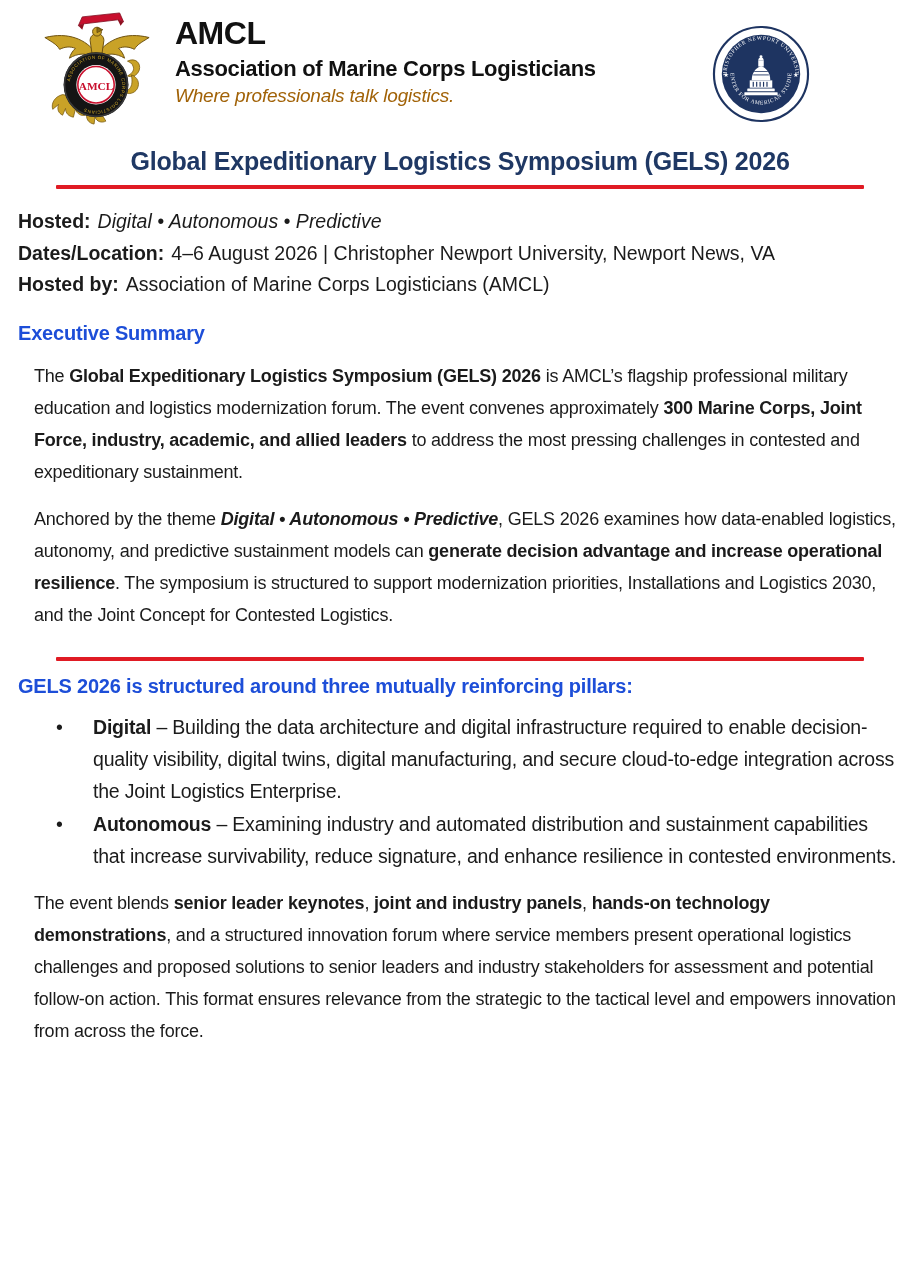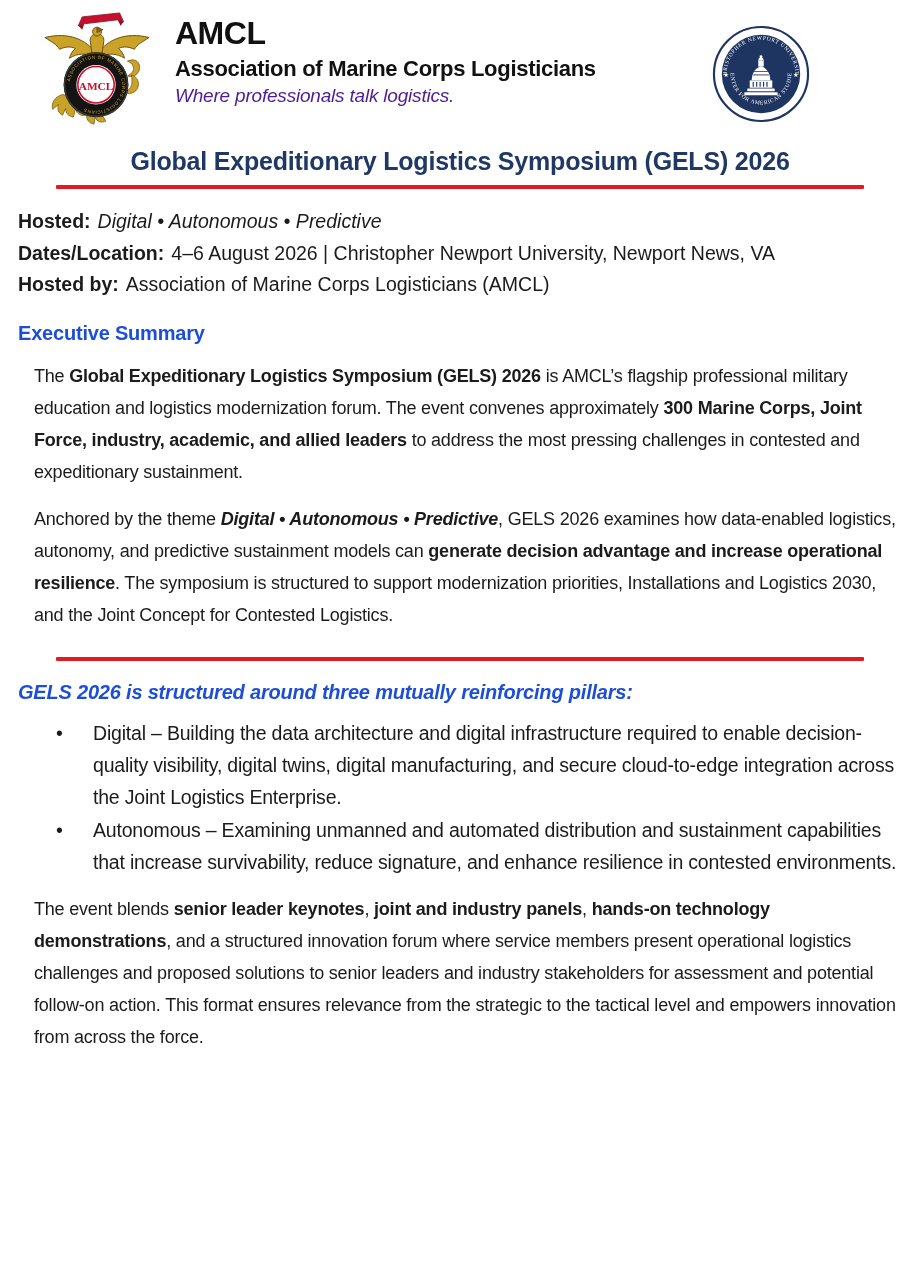--- a/index.html
+++ b/index.html
@@ -12,43 +12,43 @@
     overflow:hidden;
     font-family:"Liberation Sans", sans-serif;
     color:#1b1b1b;
   }
   
   .header { display:flex; align-items:flex-start; padding:10px 0 0 33px; position:relative; height:130px; }
   .ega-logo { width:128px; height:118px; flex:0 0 auto; }
   .org-block { margin-left:14px; padding-top:6px; }
   .org-acronym { font-size:32px; font-weight:bold; color:#111; letter-spacing:-0.5px; line-height:1.1; }
   .org-name { font-size:22px; font-weight:bold; color:#111; margin-top:5px; letter-spacing:-0.3px; }
-  .org-tagline { font-size:19px; font-style:italic; color:#4c1d95; margin-top:3px; letter-spacing:-0.2px; }
+  .org-tagline { font-size:19px; font-style:italic; color:#a16207; margin-top:3px; letter-spacing:-0.2px; }
   .cnu-seal { position:absolute; right:110px; top:25px; width:98px; height:98px; }
   
   .doc-title {
     margin-top:17px; text-align:center;
     color:#1f3864; font-size:25px; font-weight:bold; letter-spacing:-0.2px;
   }
   .red-rule { height:4px; background:#e01b24; width:808px; margin:9px auto 0 auto; border-radius:1px; }
   .red-rule.second { margin-top:26px; }
   
   .meta { margin:17px 18px 0 18px; font-size:19.5px; line-height:31.5px; }
   .meta-label { font-weight:bold; margin-right:7px; }
   .val-italic { font-style:italic; }
   
   .section-heading { margin:21px 18px 0 18px; color:#1d4ed8; font-size:20px; font-weight:bold; letter-spacing:-0.2px; }
   .para { margin:15px 18px 0 34px; font-size:18px; line-height:32px; letter-spacing:-0.2px; }
   .para .b { font-weight:bold; }
   .para .i { font-style:italic; }
-  .pillar-heading { margin-top:20px;font-style:italic; }
+  .pillar-heading { margin-top:14px; }
   ul.pillars { list-style:none; margin:13px 18px 0 0; padding-left:93px; }
   ul.pillars li { position:relative; font-size:19.5px; line-height:32px; letter-spacing:-0.2px; margin-bottom:1px; }
   ul.pillars li::before { content:"\2022"; position:absolute; left:-37px; top:0; font-size:19.5px; }
-  ul.pillars .b { font-weight:normal; }
+  ul.pillars .b { font-weight:bold; }
 </style>
 </head>
 <body>
 
 <div class="page">
 
   <div class="header">
 
     <svg class="ega-logo" viewBox="0 0 130 120">
 
@@ -148,18 +148,18 @@
 
   <p class="para"><span>The </span><span class="b">Global Expeditionary Logistics Symposium (GELS) 2026</span><span> is AMCL’s flagship professional military education and logistics modernization forum. The event convenes approximately </span><span class="b">300 Marine Corps, Joint Force, industry, academic, and allied leaders</span><span> to address the most pressing challenges in contested and expeditionary sustainment.</span></p>
   <p class="para"><span>Anchored by the theme </span><span class="b i">Digital • Autonomous • Predictive</span><span>, GELS 2026 examines how data-enabled logistics, autonomy, and predictive sustainment models can </span><span class="b">generate decision advantage and increase operational resilience</span><span>. The symposium is structured to support modernization priorities, Installations and Logistics 2030, and the Joint Concept for Contested Logistics.</span></p>
 
   <div class="red-rule second"></div>
 
   <div class="section-heading pillar-heading">GELS 2026 is structured around three mutually reinforcing pillars:</div>
 
   <ul class="pillars">
     <li><span class="b">Digital</span><span> – Building the data architecture and digital infrastructure required to enable decision-quality visibility, digital twins, digital manufacturing, and secure cloud-to-edge integration across the Joint Logistics Enterprise.</span></li>
-    <li><span class="b">Autonomous</span><span> – Examining unmanned and automated distribution and sustainment capabilities that increase survivability, reduce signature, and enhance resilience in contested environments.</span></li>
+    <li><span class="b">Autonomous</span><span> – Examining industry and automated distribution and sustainment capabilities that increase survivability, reduce signature, and enhance resilience in contested environments.</span></li>
   </ul>
 
   <p class="para"><span>The event blends </span><span class="b">senior leader keynotes</span><span>, </span><span class="b">joint and industry panels</span><span>, </span><span class="b">hands-on technology demonstrations</span><span>, and a structured innovation forum where service members present operational logistics challenges and proposed solutions to senior leaders and industry stakeholders for assessment and potential follow-on action. This format ensures relevance from the strategic to the tactical level and empowers innovation from across the force.</span></p>
 
 </div>
 
 </body></html>

